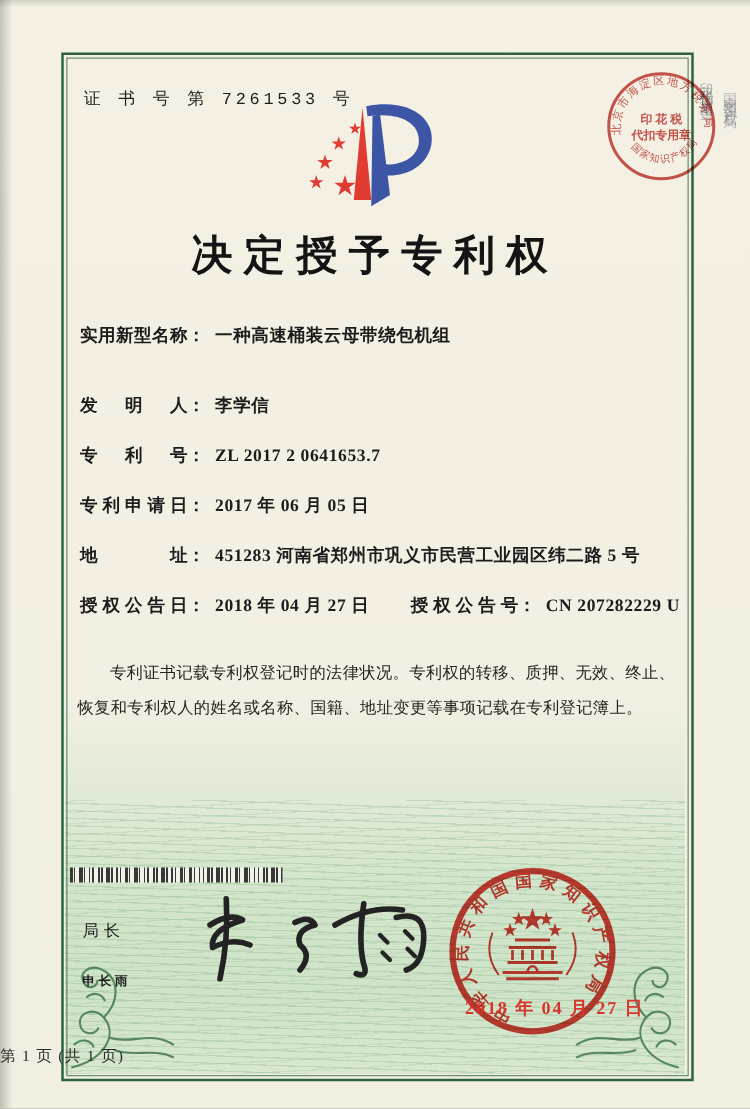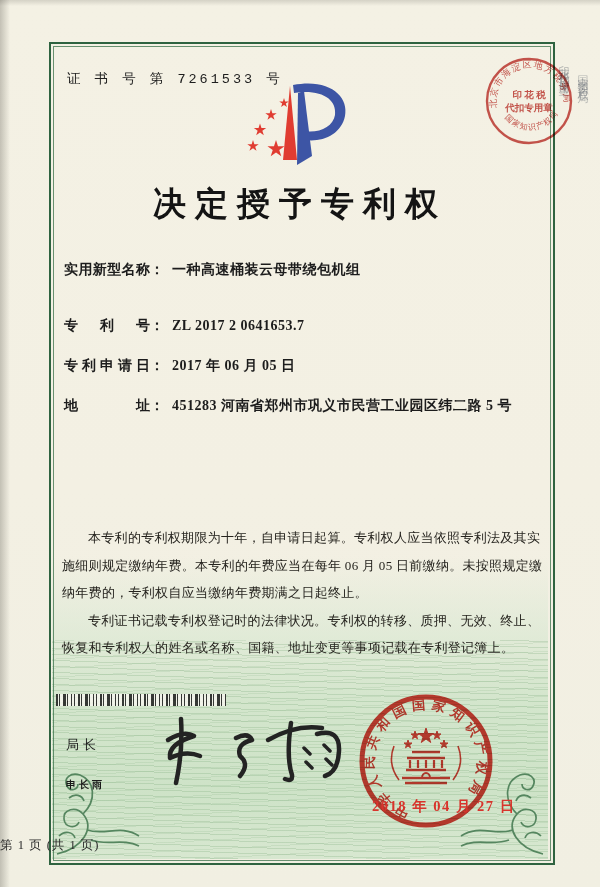--- a/index.html
+++ b/index.html
@@ -122,32 +122,42 @@
     <text x="47" y="57" text-anchor="middle" font-size="9.5" font-weight="bold" fill="#c4403a">代扣专用章</text>
   </svg>
 
   <div class="title">决定授予专利权</div>
 
   <div class="fields">
     <div class="frow mb-big">
       <span class="flabel">实用新型名称</span><span class="fcolon">：</span><span class="fvalue">一种高速桶装云母带绕包机组</span>
     </div>
     <div class="frow mb">
+      <span class="flabel">发明人</span><span class="fcolon">：</span><span class="fvalue">李学信</span>
+    </div>
+    <div class="frow mb">
       <span class="flabel">专利号</span><span class="fcolon">：</span><span class="fvalue">ZL 2017 2 0641653.7</span>
     </div>
     <div class="frow mb">
       <span class="flabel">专利申请日</span><span class="fcolon">：</span><span class="fvalue">2017 年 06 月 05 日</span>
     </div>
     <div class="frow mb">
       <span class="flabel">地址</span><span class="fcolon">：</span><span class="fvalue">451283 河南省郑州市巩义市民营工业园区纬二路 5 号</span>
     </div>
+    <div class="frow split mb-last">
+      <span>
+        <span class="flabel">授权公告日</span><span class="fcolon">：</span><span class="fvalue">2018 年 04 月 27 日</span>
+      </span>
+      <span>
+        <span class="flabel">授权公告号</span><span class="fcolon">：</span><span class="fvalue">CN 207282229 U</span>
+      </span>
+    </div>
   </div>
 
   <div class="body-text">
-    <p>本专利的专利权期限为十年，自申请日起算。专利权人应当依照专利法及其实施细则规定缴纳年费。本专利的年费应当在每年 06 月 05 日前缴纳。未按照规定缴纳年费的，专利权自应当缴纳年费期满之日起终止。</p>
     <p>专利证书记载专利权登记时的法律状况。专利权的转移、质押、无效、终止、恢复和专利权人的姓名或名称、国籍、地址变更等事项记载在专利登记簿上。</p>
   </div>
 
   <div class="barcode"></div>
 
   <div class="signer">
     <div class="line1">局长</div>
     <div class="line2">申长雨</div>
   </div>
 

